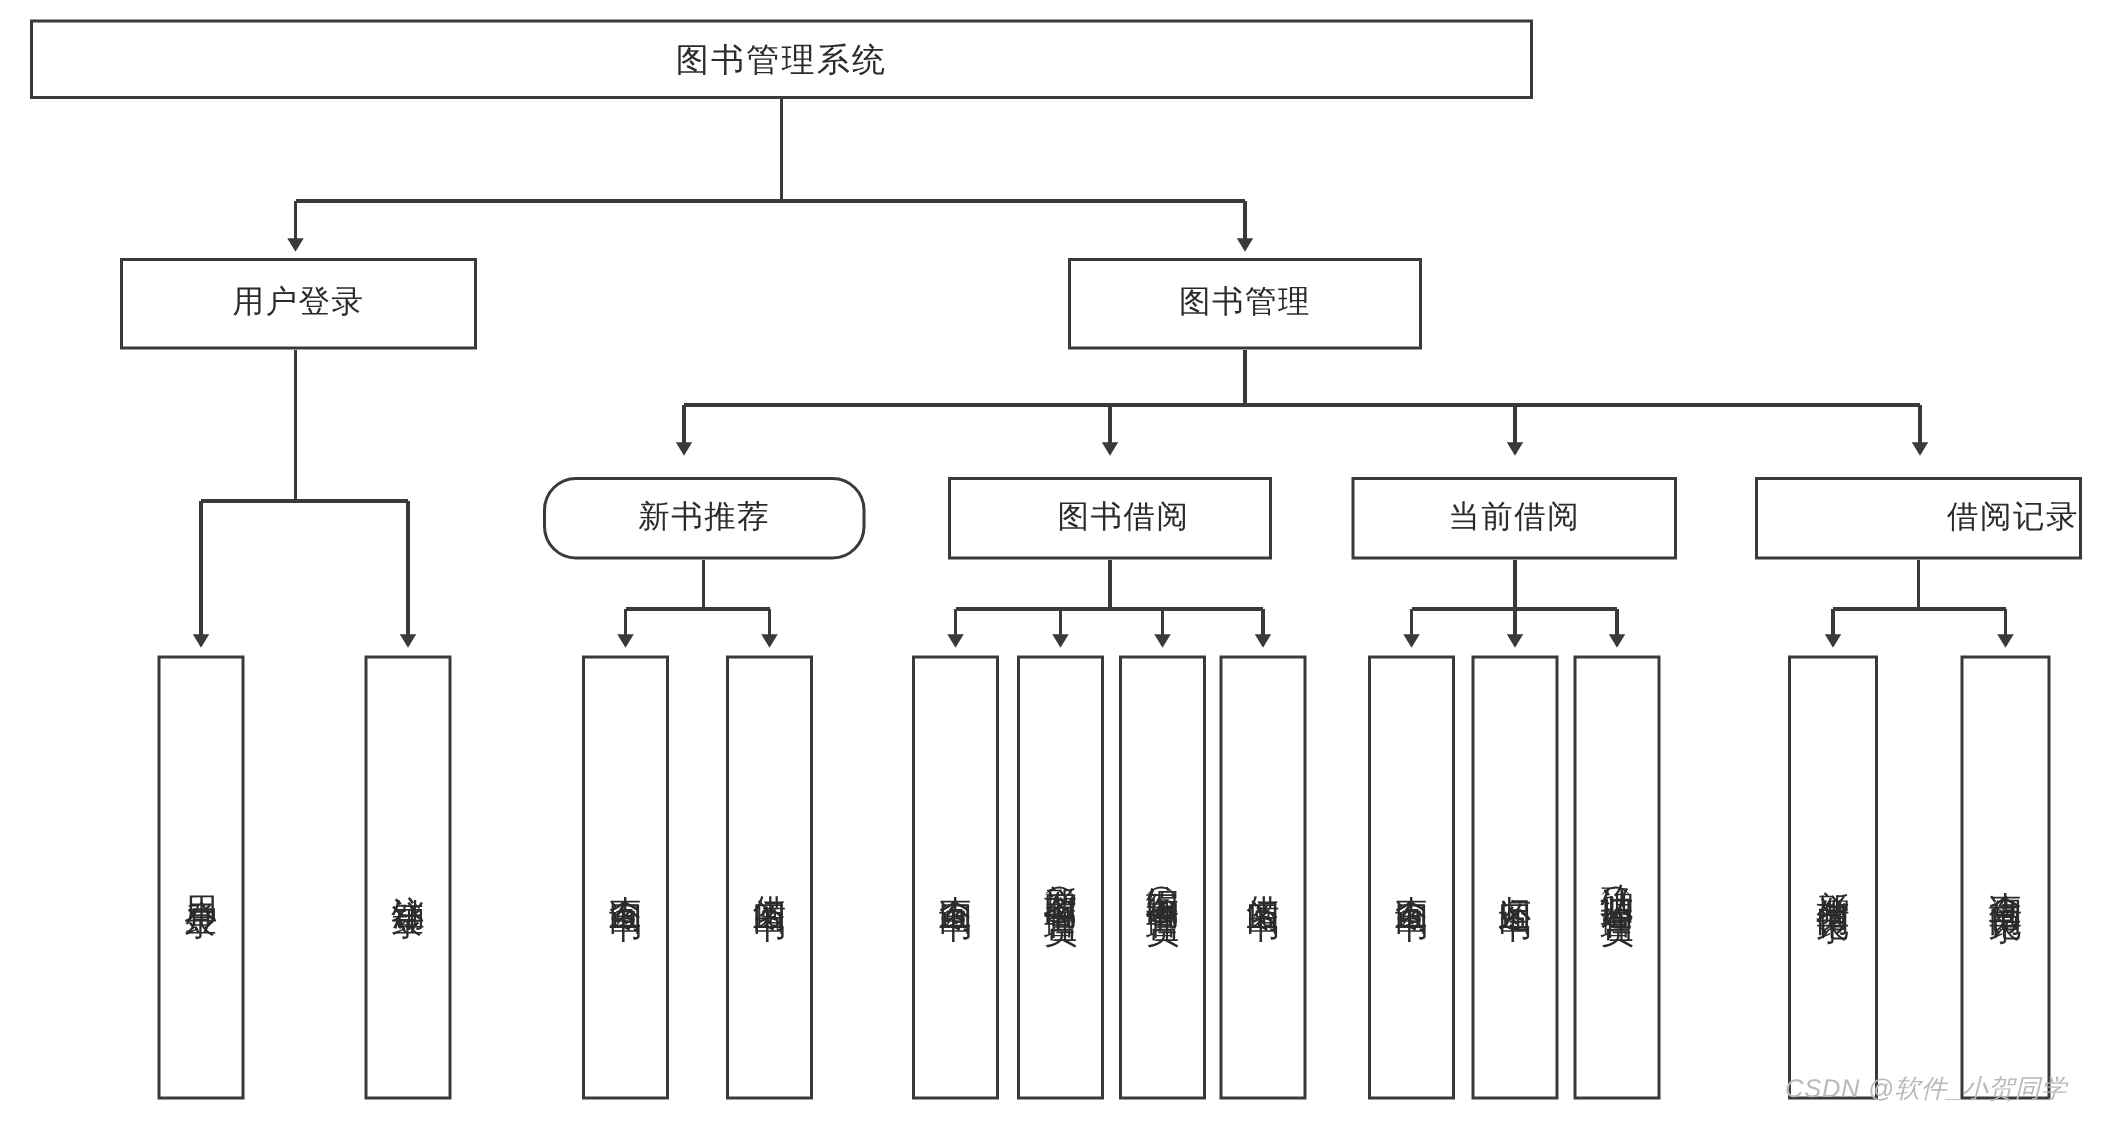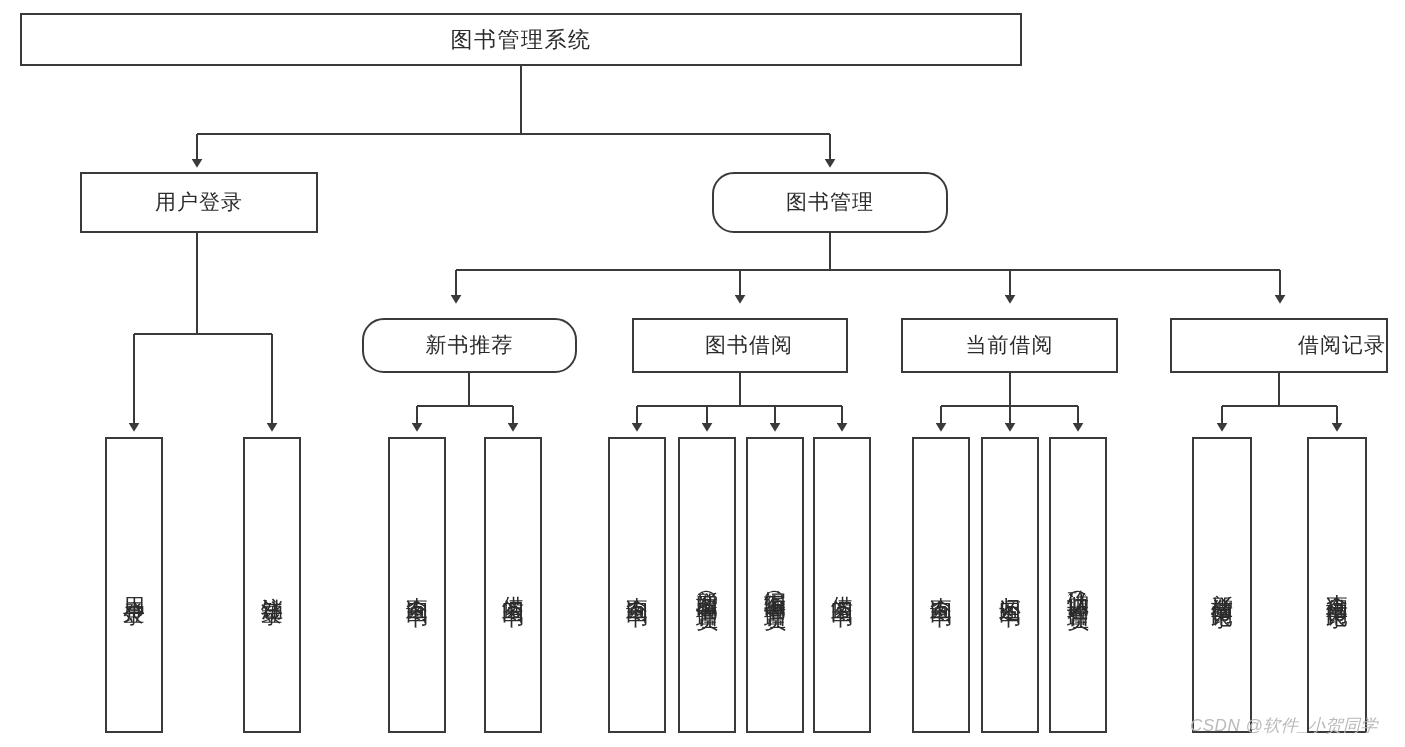--- a/index.html
+++ b/index.html
@@ -123,21 +123,21 @@
   </svg>
 
   <div class="node horiz root" style="left:20px; top:13px; width:1002px; height:53px;">
     <span class="label">图书管理系统</span>
   </div>
 
   <div class="node horiz" style="left:80px; top:172px; width:238px; height:61px;">
     <span class="label">用户登录</span>
   </div>
 
-  <div class="node horiz" style="left:712px; top:172px; width:236px; height:61px;border-radius:22px;">
+  <div class="node horiz" style="left:712px; top:172px; width:236px; height:61px;">
     <span class="label">图书管理</span>
   </div>
 
   <div class="node horiz" style="left:362px; top:318px; width:215px; height:55px;border-radius:22px;">
     <span class="label">新书推荐</span>
   </div>
 
   <div class="node horiz" style="left:632px; top:318px; width:216px; height:55px;padding-left:18px;">
     <span class="label">图书借阅</span>
   </div>

